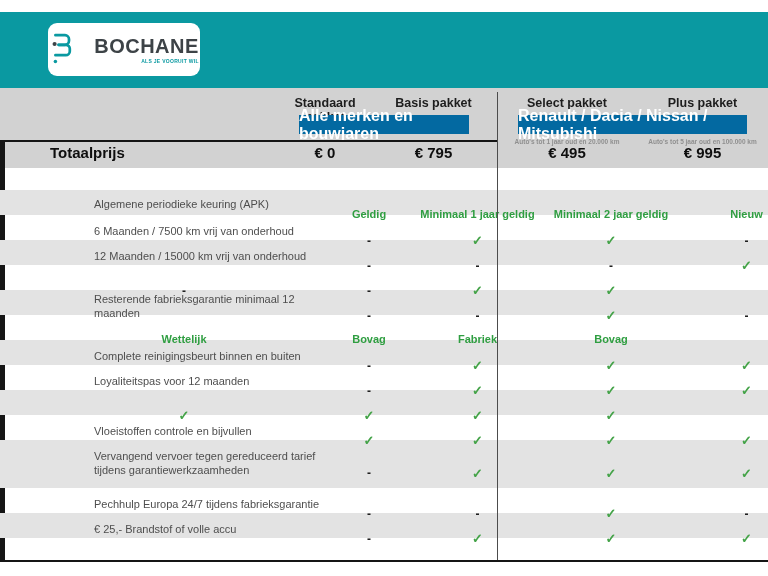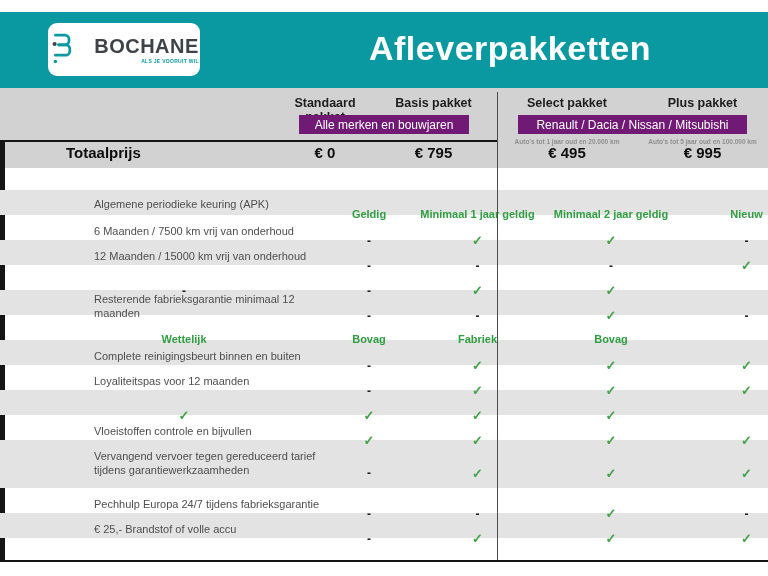--- a/index.html
+++ b/index.html
@@ -13,27 +13,27 @@
   .logo-text{display:flex;flex-direction:column;}
   .logo-name{font-size:20px;font-weight:700;color:#3d4347;letter-spacing:.5px;line-height:1;}
   .logo-tag{font-size:5px;color:#0a99a1;font-weight:700;align-self:flex-end;margin-top:2px;letter-spacing:.3px;}
   .page-title{position:absolute;left:0;top:17px;width:100%;box-sizing:border-box;padding-left:252px;
               text-align:center;color:#ffffff;font-size:34px;font-weight:700;letter-spacing:.5px;}
 
   
   .band{position:absolute;left:0;top:88px;width:768px;height:80px;background:#d2d2d2;}
   .pkg-name{position:absolute;top:8px;font-size:12.5px;font-weight:700;color:#1d1d1d;text-align:center;}
   .c1{left:280px;width:90px;} .c2{left:370px;width:127px;} .c3{left:497px;width:140px;} .c4{left:637px;width:131px;}
-  .banner{position:absolute;top:27px;height:19px;background:#701a75;color:#fff;font-weight:400;font-size:12px;
+  .banner{position:absolute;top:27px;height:19px;background:#0369a1;color:#fff;font-weight:700;font-size:16px;
           display:flex;align-items:center;justify-content:center;}
   .banner-left{left:299px;width:170px;}
   .banner-right{left:518px;width:229px;}
   .cond{position:absolute;top:50px;font-size:6.5px;font-weight:700;color:#8f8f8f;text-align:center;}
   .topline{position:absolute;top:52px;left:0;width:497px;height:2px;background:#151515;}
-  .total-label{position:absolute;top:56px;left:66px;font-size:15px;font-weight:700;color:#0e0e0e;}
+  .total-label{position:absolute;top:56px;left:50px;font-size:15px;font-weight:700;color:#0e0e0e;}
   .price{position:absolute;top:56px;font-size:15px;font-weight:700;color:#0e0e0e;text-align:center;}
 
   
   .stripe{position:absolute;left:0;top:140px;width:5px;height:420px;background:#151515;z-index:2;}
 
   
   .ftable{position:absolute;left:0;top:190px;width:768px;z-index:3;}
   .frow{display:grid;grid-template-columns:280px 90px 127px 140px 131px;align-items:center;height:25px;padding-left:44px;}
   .frow.gray{background:#e3e3e3;}
   .frow.tall{height:48px;}
@@ -61,21 +61,20 @@
           </g>
           <circle cx="7" cy="16" r="2.6" fill="#3d4347"></circle>
           <circle cx="8" cy="38" r="2.2" fill="#0a99a1"></circle>
         </svg>
       </span>
       <span class="logo-text">
         <span class="logo-name">BOCHANE</span>
         <span class="logo-tag">ALS JE VOORUIT WIL</span>
       </span>
     </div>
-    <div class="page-title">Afleverpakketten</div>
   </div>
 
   <div class="band">
     <div class="pkg-name c1">Standaard pakket</div>
     <div class="pkg-name c2">Basis pakket</div>
     <div class="pkg-name c3">Select pakket</div>
     <div class="pkg-name c4">Plus pakket</div>
 
     <div class="banner banner-left">Alle merken en bouwjaren</div>
     <div class="banner banner-right">Renault / Dacia / Nissan / Mitsubishi</div>

